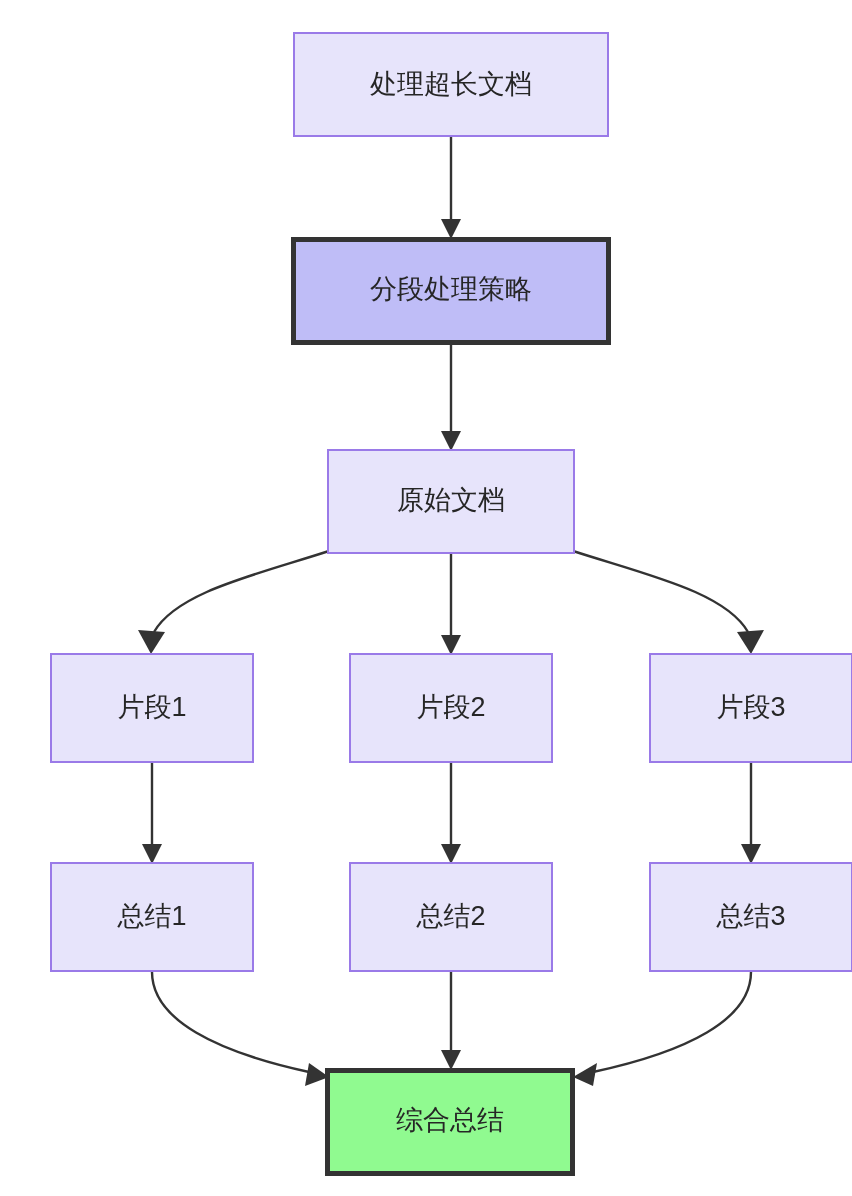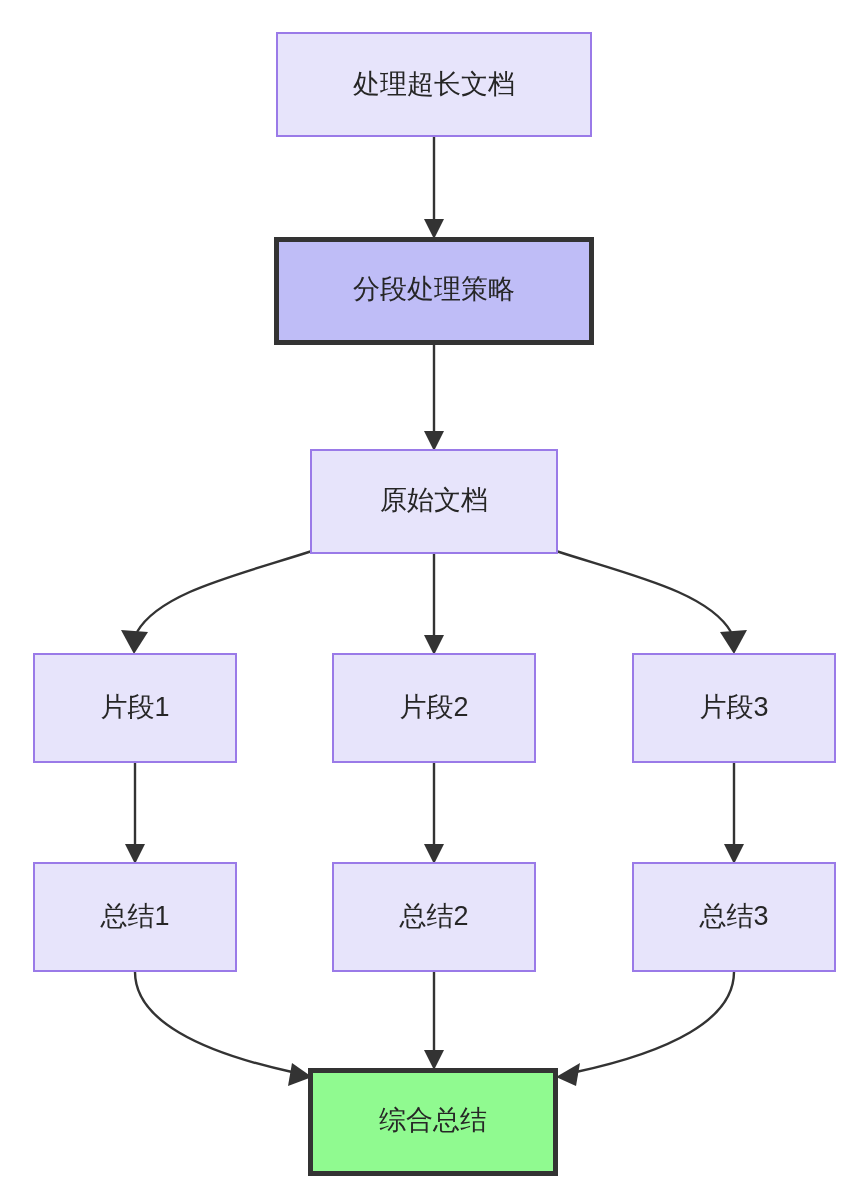--- a/index.html
+++ b/index.html
@@ -11,20 +11,21 @@
     width: 852px;
     height: 1196px;
     font-family: "Liberation Sans", "DejaVu Sans", sans-serif;
     overflow: hidden;
   }
   #flowchart-root {
     position: relative;
     width: 721px;
     height: 1196px;
     background: #ffffff;
+    padding-left: 17px;
   }
   svg.diagram {
     display: block;
     width: 852px;
     height: 1196px;
   }
   .node-rect {
     stroke-linejoin: miter;
   }
   .node-label {

